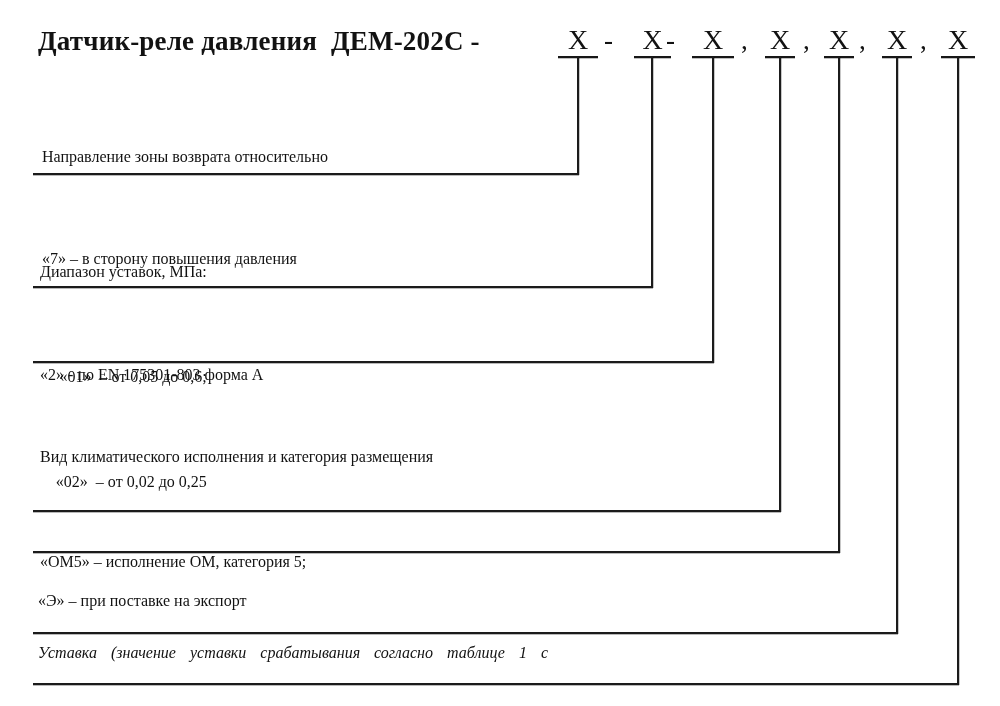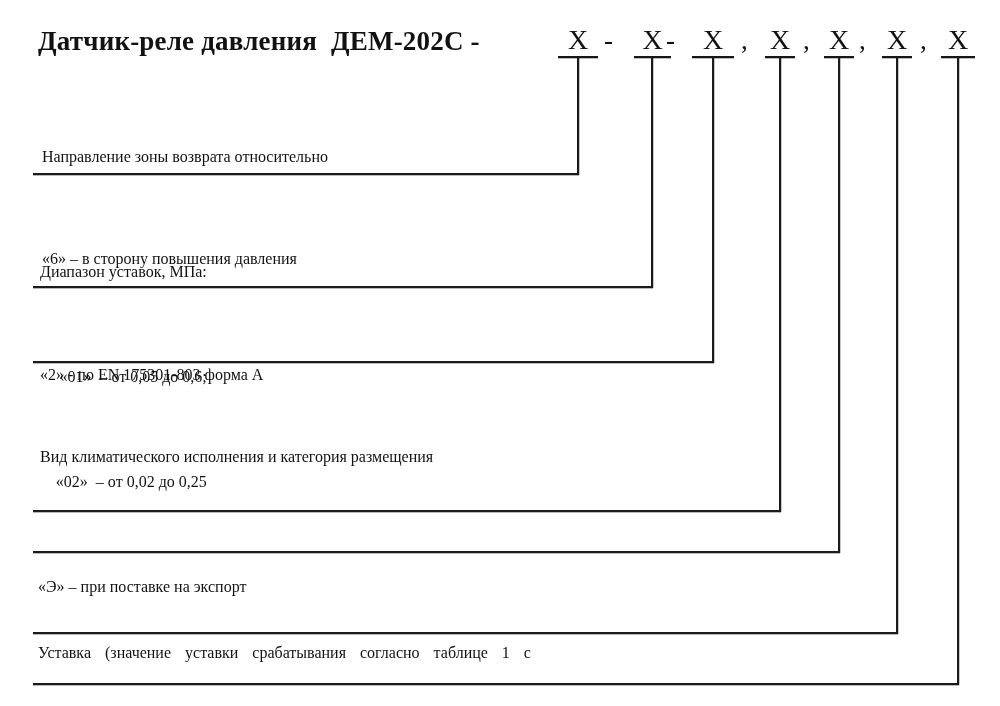--- a/index.html
+++ b/index.html
@@ -19,23 +19,23 @@
   }
   .sep{top:25px;height:31px;font-size:27px;line-height:31px;}
   .vline{width:2px;background:#1b1b1b;box-shadow:1px 0 0 rgba(0,0,0,.22);}
   .hline{height:2px;background:#1b1b1b;box-shadow:0 1px 0 rgba(0,0,0,.28);}
   .sect{font-size:16px;white-space:pre;}
   .sect div{white-space:pre;}
   .s1{left:42px;top:72px;line-height:34px;}
   .s2{left:40px;top:184px;line-height:35px;text-align:right;}
   .s3{left:40px;top:297px;line-height:31px;}
   .s4{left:40px;top:369px;line-height:35px;}
-  .s5{left:38px;top:504px;line-height:33px;}
+  .s5{left:38px;top:518px;line-height:33px;}
   .s6{left:38px;top:565px;line-height:35px;}
-  .s6 .justified{word-spacing:10px;}
+  .s6 .justified{word-spacing:10px;font-style:italic;}
   .s7{left:38px;top:635px;line-height:33px;}
 </style>
 </head>
 <body>
 
 <div class="abs title">Датчик-реле давления&nbsp; ДЕМ-202С -</div>
 
 <div class="abs xbox" style="left:558px;width:40px;">X</div>
 <div class="abs xbox" style="left:634px;width:37px;">X</div>
 <div class="abs xbox" style="left:692px;width:42px;">X</div>
@@ -62,35 +62,36 @@
 <div class="abs hline" style="left:33px;top:173px;width:546px;"></div>
 <div class="abs hline" style="left:33px;top:286px;width:620px;"></div>
 <div class="abs hline" style="left:33px;top:361px;width:681px;"></div>
 <div class="abs hline" style="left:33px;top:510px;width:748px;"></div>
 <div class="abs hline" style="left:33px;top:551px;width:807px;"></div>
 <div class="abs hline" style="left:33px;top:632px;width:865px;"></div>
 <div class="abs hline" style="left:33px;top:683px;width:926px;"></div>
 
 <div class="abs sect s1">
   <div>Направление зоны возврата относительно</div>
-  <div>«6» – в сторону повышения давления</div>
+  <div>«7» – в сторону повышения давления</div>
 </div>
 
 <div class="abs sect s2">
   <div>Диапазон уставок, МПа:</div>
   <div>«01»&nbsp; – от 0,05 до 0,6;</div>
   <div>«02»&nbsp; – от 0,02 до 0,25</div>
 </div>
 
 <div class="abs sect s3">
   <div>«2» - по EN 175301-803 форма А</div>
 </div>
 
 <div class="abs sect s4">
   <div>Вид климатического исполнения и категория размещения</div>
+  <div>«ОМ5» – исполнение ОМ, категория 5;</div>
   
 </div>
 
 <div class="abs sect s5">
   <div>«Э» – при поставке на экспорт</div>
 </div>
 
 <div class="abs sect s6">
   <div class="justified">Уставка (значение уставки срабатывания согласно таблице 1 с</div>
   

